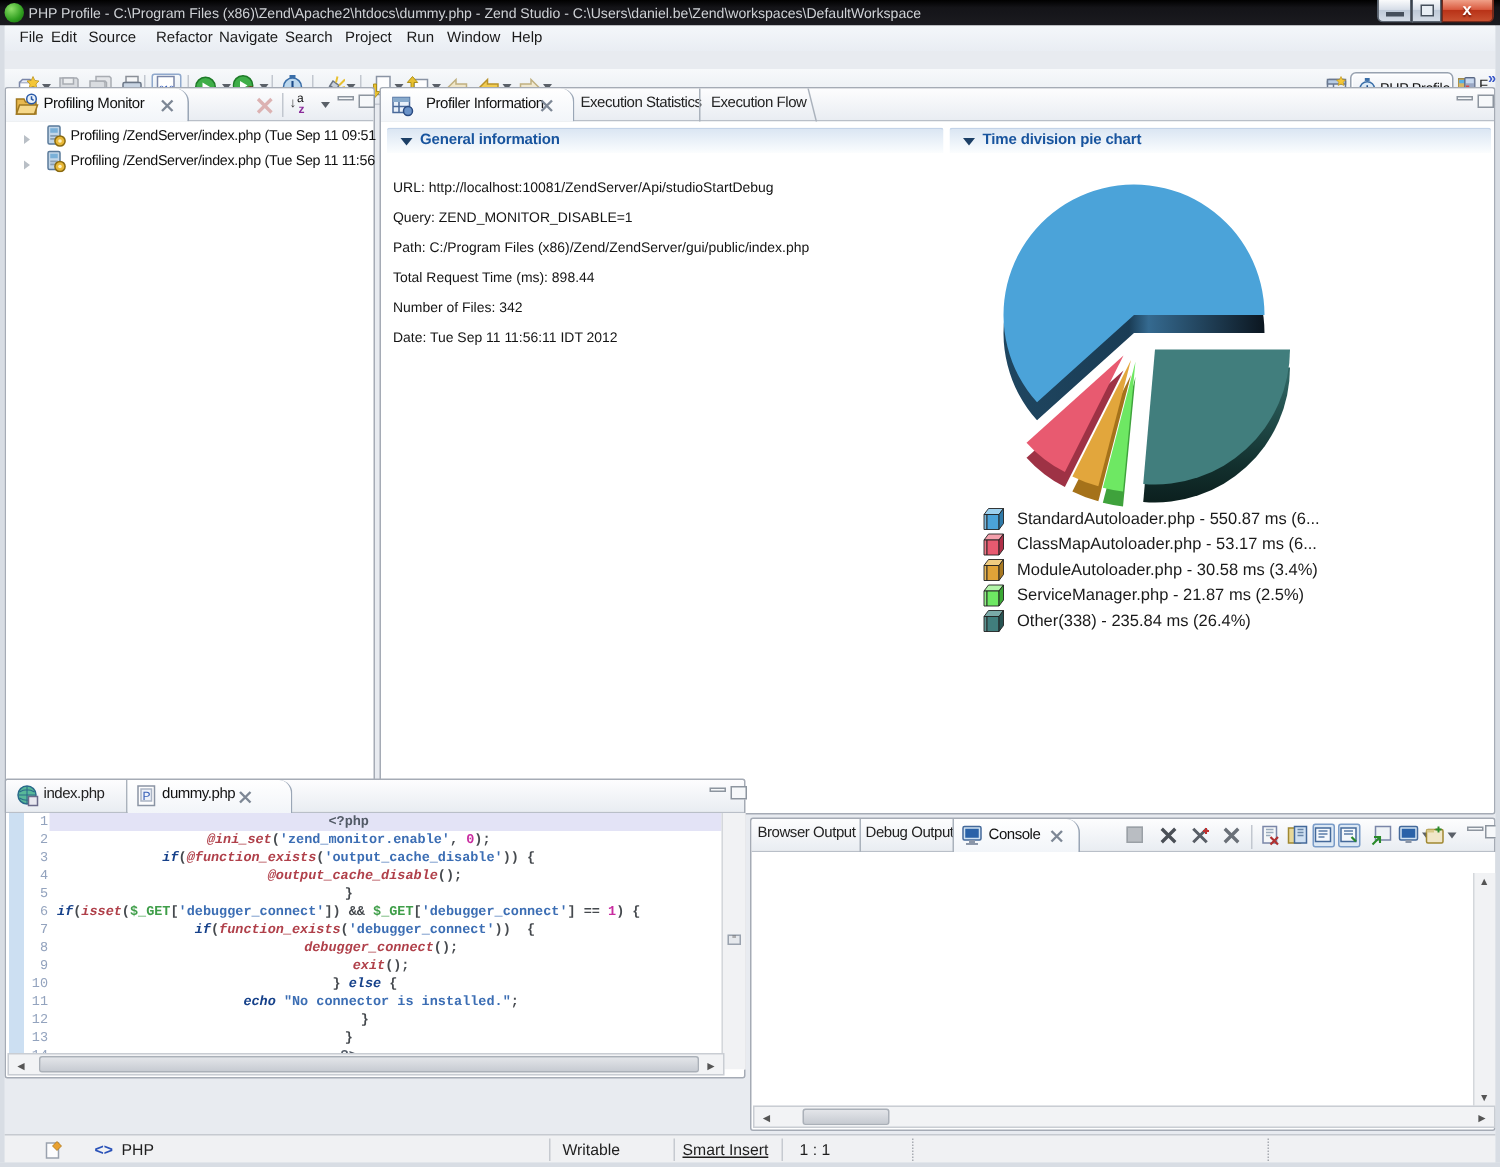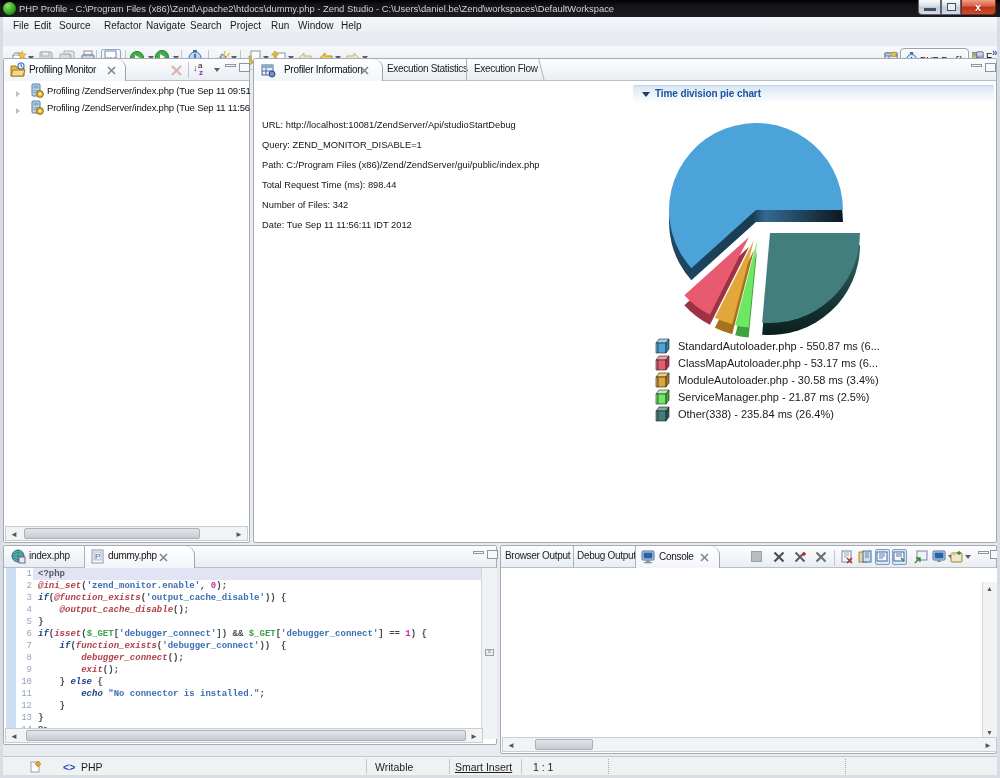--- a/index.html
+++ b/index.html
@@ -279,20 +279,24 @@
         <path d="M1 1 L8 8 M8 1 L1 8" stroke="#7d8795" stroke-width="1.6"></path>
       </svg>
     <span style="position:absolute; left:133px; top:4px; color:#222;">Execution Statistics</span>
     <div style="position:absolute; left:212px; top:0; width:1px; height:22px; background:#aab2bc;"></div>
     <span style="position:absolute; left:220px; top:4px; color:#222;">Execution Flow</span>
     <div style="position:absolute; left:287px; top:0; width:1px; height:22px; background:#aab2bc; transform:skewX(14deg);"></div>
     <div class="minmax min" style="left:717px;"></div>
     <div class="minmax" style="left:731px;"></div>
   </div>
 
+  <div class="sechead" style="left:4px; top:26px; width:371px;">
+    <div class="tri"></div>
+      <div class="txt">General information</div>
+  </div>
   <div style="position:absolute; left:8px; top:56px; color:#141414; line-height:20px; white-space:nowrap; font-size:9.3px;">
     URL: http://localhost:10081/ZendServer/Api/studioStartDebug<br>
     Query: ZEND_MONITOR_DISABLE=1<br>
     Path: C:/Program Files (x86)/Zend/ZendServer/gui/public/index.php<br>
     Total Request Time (ms): 898.44<br>
     Number of Files: 342<br>
     Date: Tue Sep 11 11:56:11 IDT 2012
   </div>
 
   <div class="sechead" style="left:379px; top:26px; width:361px;">
@@ -377,21 +381,21 @@
     <path d="M756,210 L843,210 A87,87 0 1 0 691.35,268.21 Z" fill="url(#blueside)"></path>
   </g>
 
   <path d="M749,237 L684.35,295.21 A87,87 0 0 0 709.91,314.73 Z" fill="#e85a70"></path>
   <path d="M754,240 L714.91,317.73 A87,87 0 0 0 732.22,324.22 Z" fill="#e2a63c"></path>
   <path d="M757,241 L735.22,325.22 A87,87 0 0 0 748.66,327.60 Z" fill="#6ee863"></path>
   <path d="M770,233 L762.15,322.66 A90,90 0 0 0 860,233 Z" fill="#417e7d"></path>
   <path d="M756,210 L843,210 A87,87 0 1 0 691.35,268.21 Z" fill="#4ba3d9"></path>
 </svg>
 
-<div class="view" id="edview" style="left:3px; top:545px; width:494px; height:200px;">
+<div class="view" id="edview" style="left:3px; top:519px; width:494px; height:200px;">
   <div class="tabrow">
     <svg style="position:absolute;left:7px;top:3px" width="15" height="15" viewBox="0 0 15 15">
         <circle cx="7" cy="7" r="6" fill="#58b899" stroke="#2a6a8a"></circle>
         <path d="M2 5 q5 -3 10 0 M2 9 q5 3 10 0 M7 1 v12 M1.5 7 h11" stroke="#2a6a8a" fill="none" stroke-width=".7"></path>
         <rect x="8" y="8" width="6" height="6" fill="#e8e8f0" stroke="#6a6a8a"></rect>
       </svg>
     <span style="position:absolute; left:25px; top:4px; color:#222;">index.php</span>
     <div style="position:absolute; left:80px; top:0; width:1px; height:22px; background:#aab2bc;"></div>
     <div class="tab-active" style="left:81px; width:110px;"></div>
     <svg style="position:absolute;left:87px;top:3px" width="14" height="15" viewBox="0 0 14 15">
@@ -407,21 +411,21 @@
     <div class="minmax" style="left:483px;"></div>
   </div>
 
   <div style="position:absolute; left:1px; top:22px; width:492px; height:171px; background:#fff; overflow:hidden;">
     <div style="position:absolute; left:1px; top:0; width:10px; height:171px; background:#ccdff2;"></div>
 
     <div style="position:absolute; left:28px; top:0; right:16px; height:12px; background:#e3e3f6;"></div>
 
     <div style="position:absolute; left:12px; top:0; width:15px; text-align:right; font-family:'Liberation Mono',monospace; font-size:9px; line-height:12px; color:#93a3be;">1<br>2<br>3<br>4<br>5<br>6<br>7<br>8<br>9<br>10<br>11<br>12<br>13<br>14<br>15</div>
 
-    <pre id="code" style="position:absolute; left:33px; top:0; font-family:'Liberation Mono',monospace; font-size:9px; font-weight:bold; line-height:12px; color:#45494e;"><span class="tg">&lt;?php</span>
+    <pre id="code" style="position:absolute; left:33px; top:0; font-family:'Liberation Mono',monospace; font-size:9px; font-weight:bold; line-height:12px; color:#45494e;text-align:center;"><span class="tg">&lt;?php</span>
 <span class="fn">@ini_set</span>(<span class="st">'zend_monitor.enable'</span>, <span class="nm">0</span>);
 <span class="kw">if</span>(<span class="fn">@function_exists</span>(<span class="st">'output_cache_disable'</span>)) {
     <span class="fn">@output_cache_disable</span>();
 }
 <span class="kw">if</span>(<span class="fn">isset</span>(<span class="vr">$_GET</span>[<span class="st">'debugger_connect'</span>]) &amp;&amp; <span class="vr">$_GET</span>[<span class="st">'debugger_connect'</span>] == <span class="nm">1</span>) {
     <span class="kw">if</span>(<span class="fn">function_exists</span>(<span class="st">'debugger_connect'</span>))  {
         <span class="fn">debugger_connect</span>();
         <span class="fn">exit</span>();
     } <span class="kw">else</span> {
         <span class="kw">echo</span> <span class="st">"No connector is installed."</span>;

